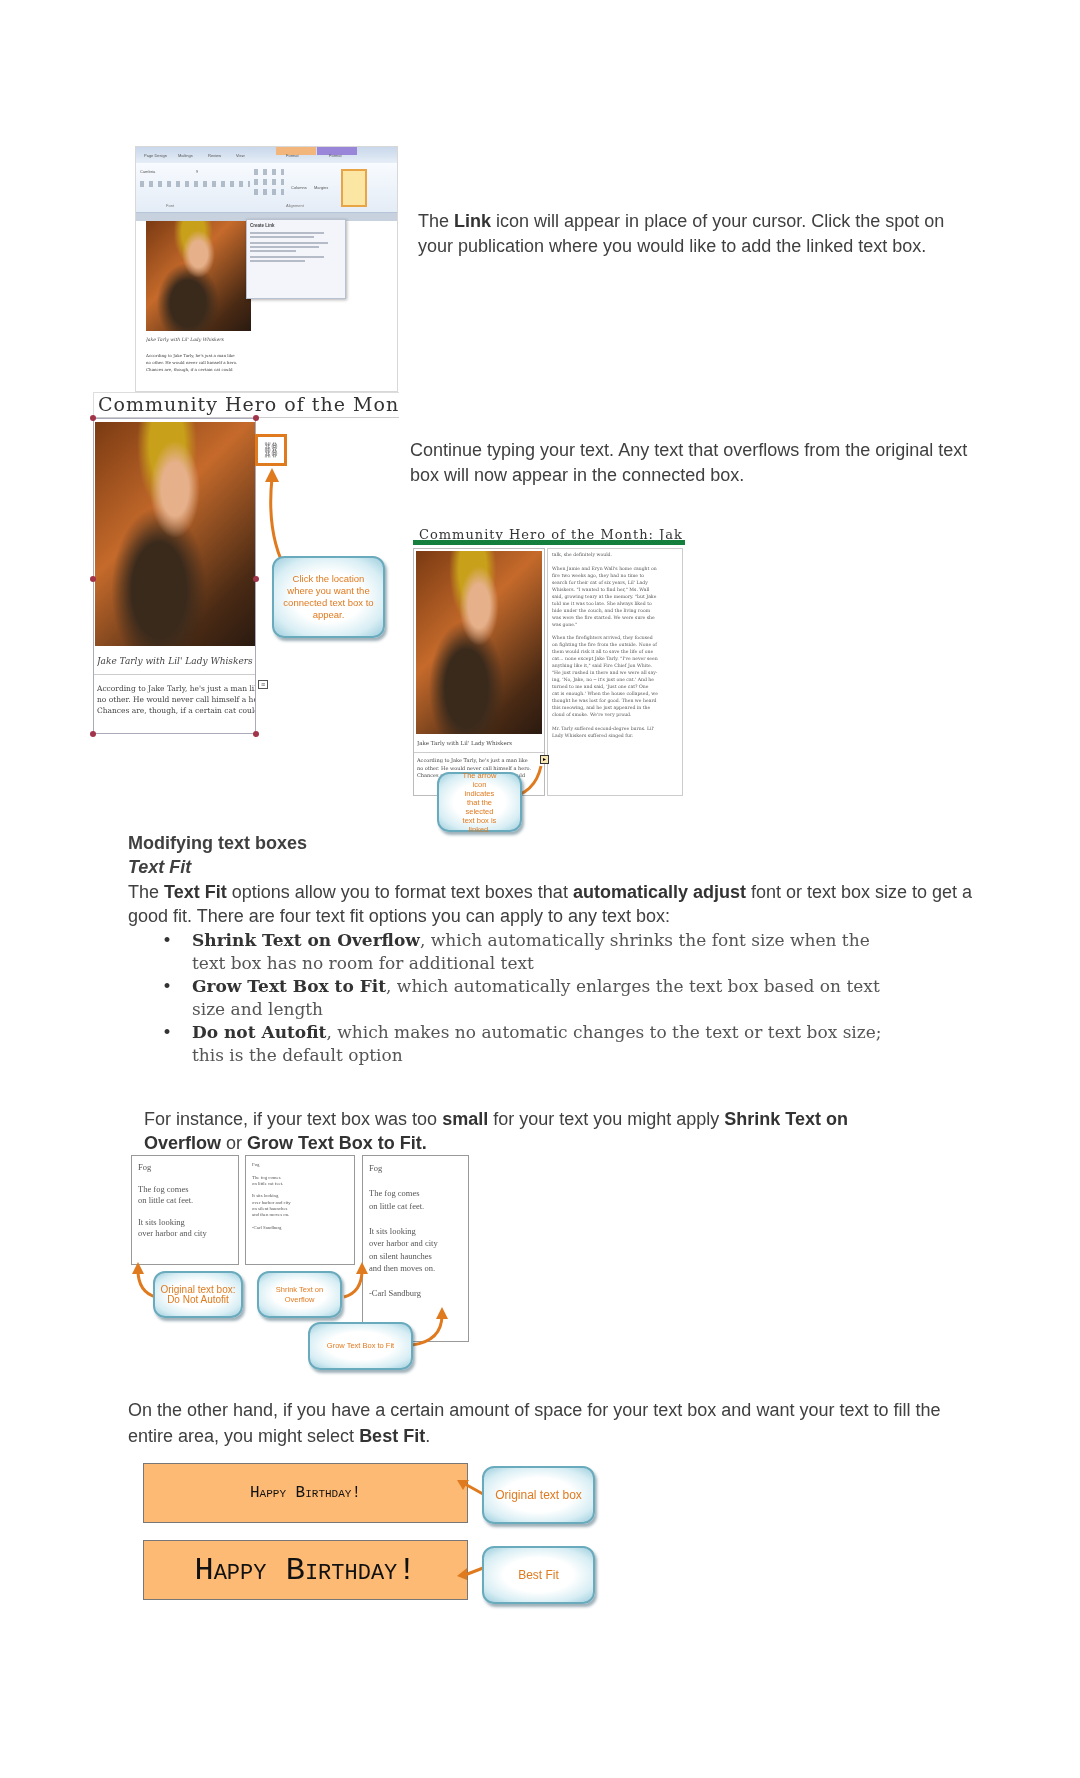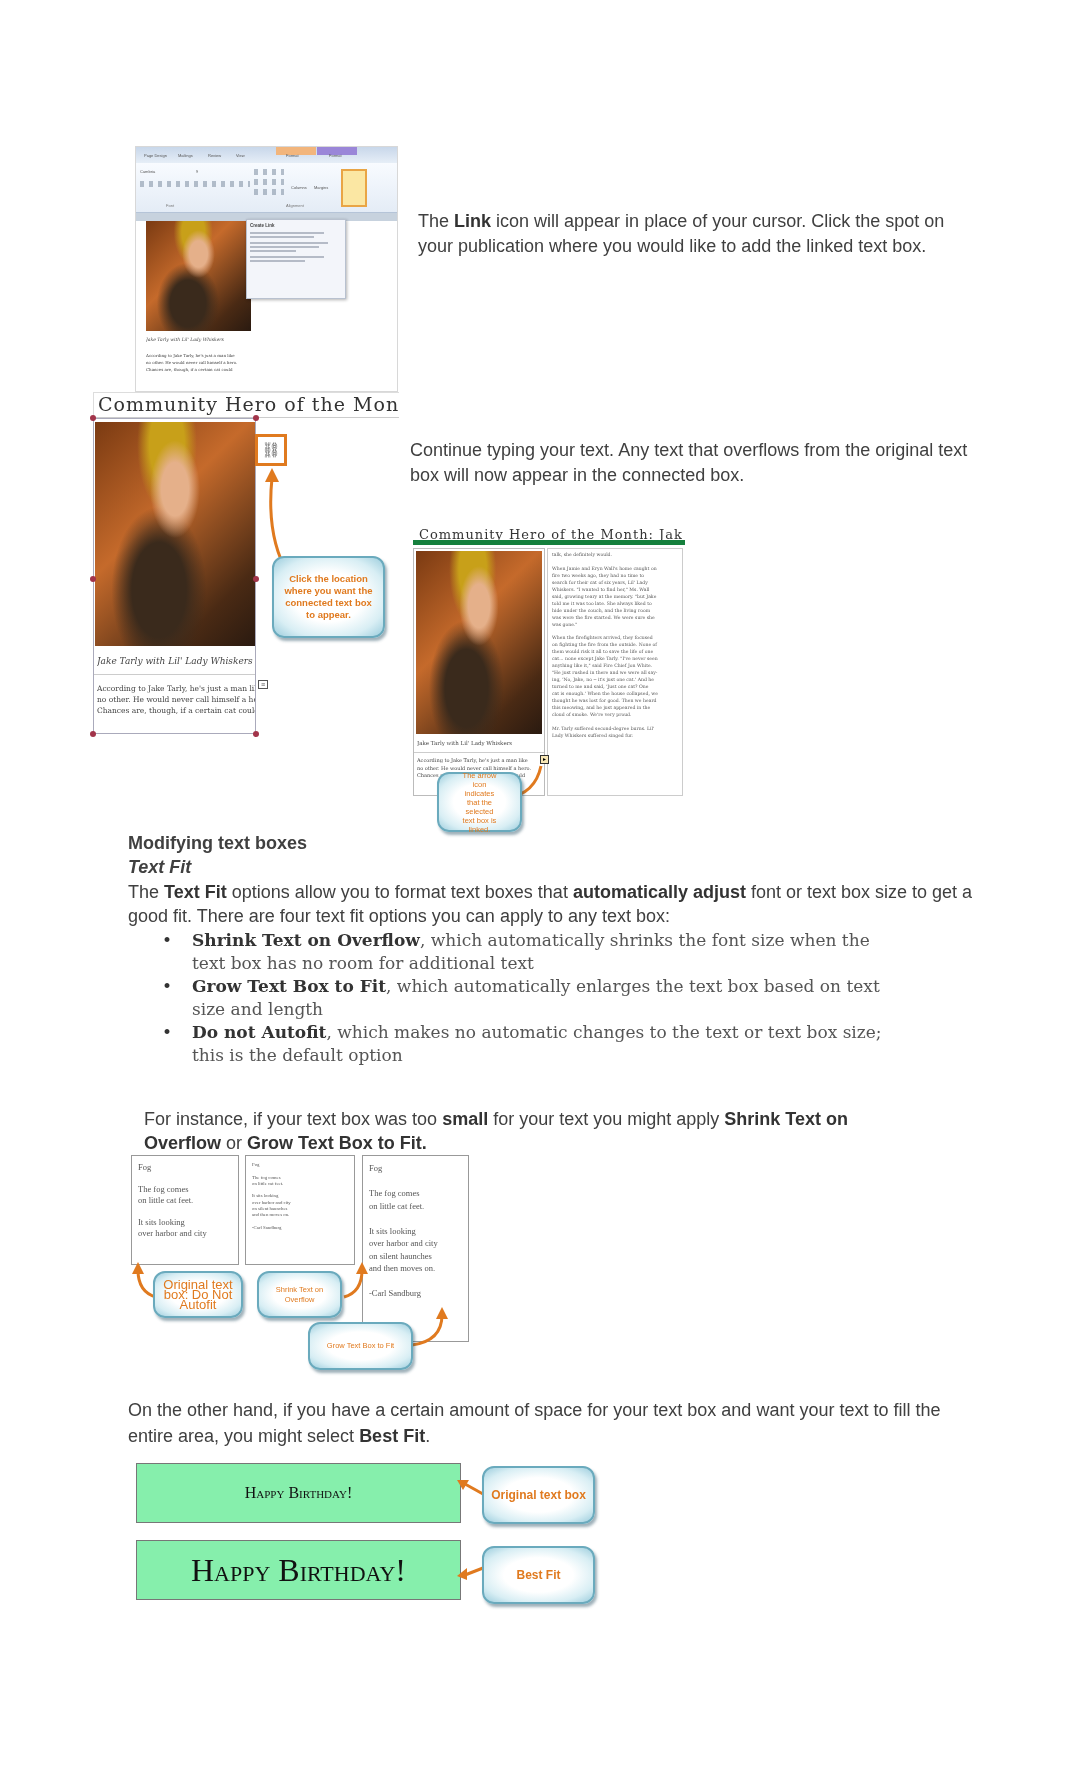--- a/index.html
+++ b/index.html
@@ -25,27 +25,27 @@
   .photo { background:
       radial-gradient(ellipse at 50% 30%, #e5b08a 0 12%, transparent 22%),
       radial-gradient(ellipse at 45% 10%, #c8a019 0 14%, transparent 24%),
       radial-gradient(ellipse at 40% 75%, #3a2a1c 0 20%, transparent 35%),
       linear-gradient(135deg, #7a3a12, #c56a2b 40%, #4a2a14 80%, #2a1a10); }
   .caption-line { font-family: "DejaVu Serif", serif; font-style: italic; color: #444; white-space: nowrap; overflow: hidden; }
   .body-line { font-family: "DejaVu Serif", serif; color: #444; white-space: nowrap; overflow: hidden; }
 
   .hero-title { font-family: "DejaVu Serif", serif; color: #333; letter-spacing: 1px; white-space: nowrap; overflow: hidden; }
 
-  .callout { position: absolute; border-radius: 12px; background: radial-gradient(ellipse at center, #ffffff 45%, #d8eef4 75%, #9ccddd 100%); border: 2px solid #6aaabd; box-shadow: 2px 3px 3px rgba(40,80,100,.45); color: #e07a1f; font-weight: bold; text-align: center; display: flex; align-items: center; justify-content: center; font-family: "Liberation Sans", sans-serif; }
+  .callout { position: absolute; border-radius: 12px; background: radial-gradient(ellipse at center, #ffffff 45%, #d8eef4 75%, #9ccddd 100%); border: 2px solid #6aaabd; box-shadow: 2px 3px 3px rgba(40,80,100,.45); color: #e07a1f; font-weight: normal; text-align: center; display: flex; align-items: center; justify-content: center; font-family: "Liberation Sans", sans-serif; }
   .handle { position: absolute; width: 6px; height: 6px; border-radius: 50%; background: #a2344a; }
 
   .fog-box { position: absolute; border: 1px solid #999; background: #fff; padding: 6px 6px; font-family: "Liberation Serif", serif; color: #555; }
   .fog-box div { white-space: nowrap; }
 
-  .bd-box { position: absolute; border: 1.5px solid #777; background: #86efac; display: flex; align-items: center; justify-content: center; font-family: Liberation Serif, serif; color: #111; font-variant: small-caps; }
+  .bd-box { position: absolute; border: 1.5px solid #777; background: #fdba74; display: flex; align-items: center; justify-content: center; font-family: Liberation Mono, monospace; color: #111; font-variant: small-caps; margin-left: 7px; }
 
   ul.bullets { list-style: none; }
   ul.bullets li { position: relative; padding-left: 64px; font-family: "DejaVu Serif", serif; font-size: 17px; line-height: 23px; color: #555; }
   ul.bullets li::before { content: "•"; position: absolute; left: 34px; top: 0; color: #333; }
   ul.bullets li b { color: #333; }
 </style>
 </head>
 <body>
 
 <div class="abs ribbon-shot">
@@ -220,21 +220,21 @@
     <path d="M 2 12 L 8 0 L 14 12 Z" fill="#e07a1f"></path>
   </svg>
 <svg class="abs" style="left:340px;top:1262px" width="30" height="38">
     <path d="M 4 35 Q 22 30 22 8" stroke="#e07a1f" stroke-width="3" fill="none"></path>
     <path d="M 16 12 L 22 0 L 28 12 Z" fill="#e07a1f"></path>
   </svg>
 <svg class="abs" style="left:410px;top:1305px" width="40" height="45">
     <path d="M 2 40 Q 32 36 32 10" stroke="#e07a1f" stroke-width="3" fill="none"></path>
     <path d="M 26 14 L 32 2 L 38 14 Z" fill="#e07a1f"></path>
   </svg>
-<div class="callout" style="left:153px;top:1271px;width:90px;height:47px;font-size:13px;line-height:10px;padding:4px;font-weight:normal">Original text box: Do Not Autofit</div>
+<div class="callout" style="left:153px;top:1271px;width:90px;height:47px;font-size:10px;line-height:10px;padding:4px;font-weight:normal">Original text box: Do Not Autofit</div>
 <div class="callout" style="left:257px;top:1271px;width:85px;height:47px;font-size:7.5px;line-height:10px;padding:4px;font-weight:normal">Shrink Text on Overflow</div>
 <div class="callout" style="left:308px;top:1322px;width:105px;height:48px;font-size:7.5px;line-height:10px;padding:4px;font-weight:normal">Grow Text Box to Fit</div>
 
 <p class="abs para" style="left:128px;top:1397px;width:860px;line-height:26px"><span>On the other hand, if you have a certain amount of space for your text box and want your text to fill the entire area, you might select </span><b>Best Fit</b><span>.</span></p>
 
 <div class="bd-box" style="left:136px;top:1463px;width:325px;height:60px;font-size:16px">Happy Birthday!</div>
 <div class="bd-box" style="left:136px;top:1540px;width:325px;height:60px;font-size:32px">Happy Birthday!</div>
 <svg class="abs" style="left:455px;top:1478px" width="30" height="20">
     <path d="M 28 16 L 10 6" stroke="#e07a1f" stroke-width="3"></path>
     <path d="M 2 2 L 14 2 L 8 12 Z" fill="#e07a1f"></path>

